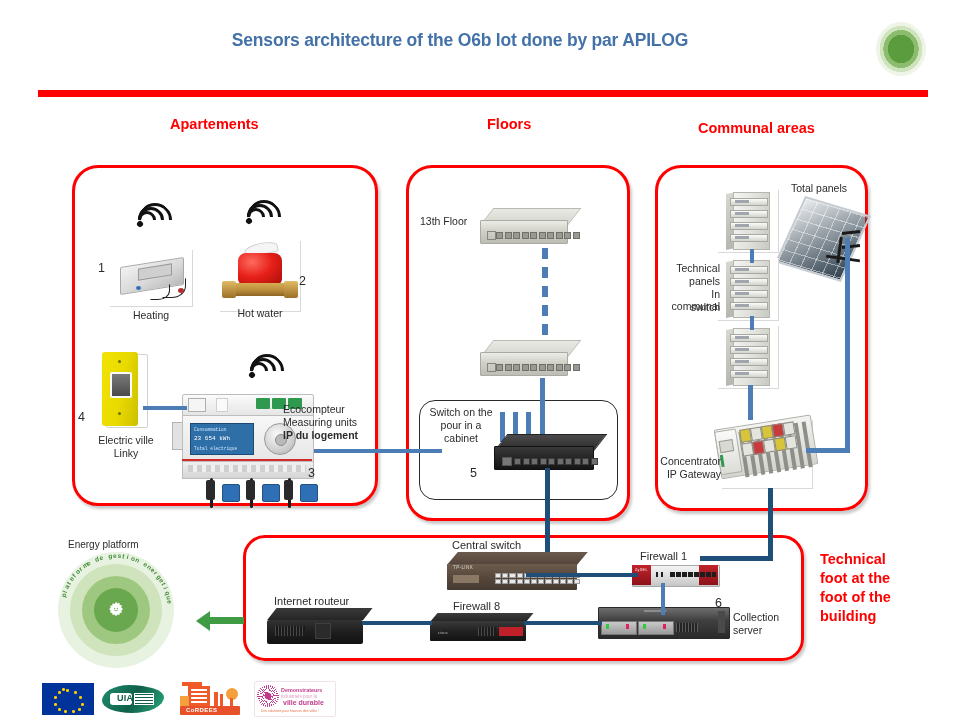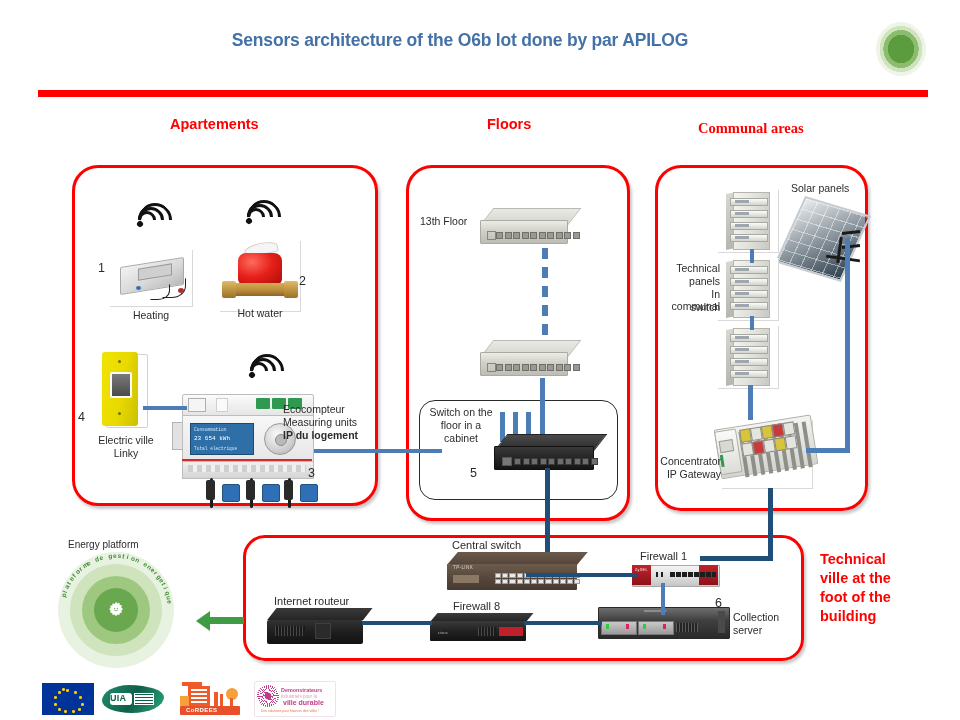--- a/index.html
+++ b/index.html
@@ -278,21 +278,21 @@
 <body>
 
 <div id="stage">
 
   <div class="title">Sensors architecture of the O6b lot done by par APILOG</div>
   <div class="brand-dot"></div>
   <div class="red-rule"></div>
 
   <div class="sec-cap" style="left:170px;top:116px;">Apartements</div>
   <div class="sec-cap" style="left:487px;top:116px;">Floors</div>
-  <div class="sec-cap" style="left:698px;top:120px;font-family:Liberation Serif, serif;">Communal areas</div>
+  <div class="sec-cap" style="left:698px;top:120px;">Communal areas</div>
 
   <div class="zone" style="left:72px;top:165px;width:300px;height:335px;"></div>
   <div class="zone" style="left:406px;top:165px;width:218px;height:350px;"></div>
   <div class="zone" style="left:655px;top:165px;width:207px;height:340px;"></div>
   <div class="zone bottom" style="left:243px;top:535px;width:555px;height:120px;"></div>
   <div class="subbox" style="left:419px;top:400px;width:197px;height:98px;"></div>
 
   <div class="wifi" style="left:134px;top:206px;">
     <i class="d"></i>
       <i class="c"></i>
@@ -425,21 +425,21 @@
     </div>
     <div style="position:absolute;left:7px;bottom:4px;width:7px;height:7px;border:1px solid #85857e;"></div>
   </div>
 
   <div class="wire" style="left:540px;top:378px;width:5px;height:66px;"></div>
   <div class="wire" style="left:500px;top:412px;width:5px;height:30px;"></div>
   <div class="wire" style="left:513px;top:412px;width:5px;height:30px;"></div>
   <div class="wire" style="left:526px;top:412px;width:5px;height:30px;"></div>
 
   <div class="lbl c" style="left:424px;top:406px;width:74px;">Switch on the</div>
-  <div class="lbl c" style="left:424px;top:419px;width:74px;">floor in a</div>
+  <div class="lbl c" style="left:424px;top:419px;width:74px;">pour in a</div>
   <div class="lbl c" style="left:424px;top:432px;width:74px;">cabinet</div>
   <div class="num" style="left:470px;top:466px;">5</div>
 
   <div class="sw dark" style="left:494px;top:434px;width:98px;height:36px;">
     <div class="sw-top"></div>
     <div class="sw-face"></div>
     <div class="ports" style="left:20px;bottom:5px;">
       <i></i>
         <i></i>
         <i></i>
@@ -449,21 +449,21 @@
         <i></i>
         <i></i>
         <i></i>
         <i></i>
     </div>
     <div style="position:absolute;left:8px;bottom:4px;width:8px;height:7px;border:1px solid #555;background:#777;"></div>
   </div>
 
   <div class="wire-dk" style="left:545px;top:468px;width:5px;height:90px;"></div>
 
-  <div class="lbl" style="left:791px;top:182px;">Solar panels</div>
+  <div class="lbl" style="left:791px;top:182px;">Total panels</div>
 
   <div class="solar" style="left:790px;top:197px;">
     <div class="solar-grid"></div>
     <div class="solar-leg" style="left:36px;top:60px;width:34px;height:3px;transform:rotate(8deg);"></div>
     <div class="solar-leg" style="left:48px;top:40px;width:3px;height:26px;transform:rotate(8deg);"></div>
     <div class="solar-leg" style="left:52px;top:34px;width:18px;height:3px;transform:rotate(-6deg);"></div>
     <div class="solar-leg" style="left:52px;top:48px;width:18px;height:3px;transform:rotate(-6deg);"></div>
   </div>
 
   <div class="pic" style="left:718px;top:190px;width:60px;height:62px;">
@@ -655,21 +655,21 @@
     <div style="position:absolute;left:46px;top:3px;width:22px;height:2px;background:#8c8c8c;"></div>
   </div>
 
   <div class="wire-dk" style="left:526px;top:573px;width:112px;height:4px;"></div>
   <div class="wire" style="left:661px;top:583px;width:4px;height:32px;"></div>
   <div class="wire-dk" style="left:362px;top:621px;width:70px;height:4px;"></div>
   <div class="wire-dk" style="left:524px;top:621px;width:78px;height:4px;"></div>
 
   <div class="lbl-big" style="left:820px;top:550px;width:130px;">
     <div>Technical</div>
-    <div>ville at the</div>
+    <div>foot at the</div>
     <div>foot of the</div>
     <div>building</div>
   </div>
 
   <div class="lbl" style="left:68px;top:539px;font-size:10px;">Energy platform</div>
   <div class="eplat" style="left:58px;top:552px;">
     <div class="ep-c1"></div>
       <div class="ep-c2"></div>
       <div class="ep-c3"></div>
       <div class="ep-c4"></div>
@@ -799,21 +799,21 @@
     <div class="eu-star" style="left:16px;top:25px;"></div>
     <div class="eu-star" style="left:12px;top:20px;"></div>
     <div class="eu-star" style="left:12px;top:13px;"></div>
     <div class="eu-star" style="left:16px;top:8px;"></div>
     <div class="eu-star" style="left:20px;top:5px;"></div>
   </div>
 
   <div class="logo" style="left:102px;top:682px;width:62px;height:34px;">
     <div class="uia" style="left:0;top:3px;width:62px;height:28px;"></div>
     <div class="uia-badge" style="left:8px;top:11px;width:22px;height:12px;"></div>
-    <div class="uia-txt" style="left:8px;top:11px;">UIA</div>
+    <div class="uia-txt" style="left:15px;top:11px;">UIA</div>
     <div style="position:absolute;left:32px;top:11px;width:20px;height:12px;background:#ffffff;"></div>
     <div style="position:absolute;left:33px;top:12px;width:18px;height:10px;
                 background:repeating-linear-gradient(to bottom,#0f5f4a 0 1px,transparent 1px 3px);"></div>
   </div>
 
   <div class="cord" style="left:178px;top:680px;width:64px;height:36px;">
     <div class="cord-bar" style="left:4px;top:2px;width:20px;height:4px;background:#F05A28;"></div>
     <div class="cord-bar" style="left:10px;top:6px;width:22px;height:20px;background:#F05A28;"></div>
     <div style="position:absolute;left:13px;top:9px;width:16px;height:14px;
                 background:repeating-linear-gradient(to bottom,#ffffff 0 2px,#F05A28 2px 4px);"></div>

